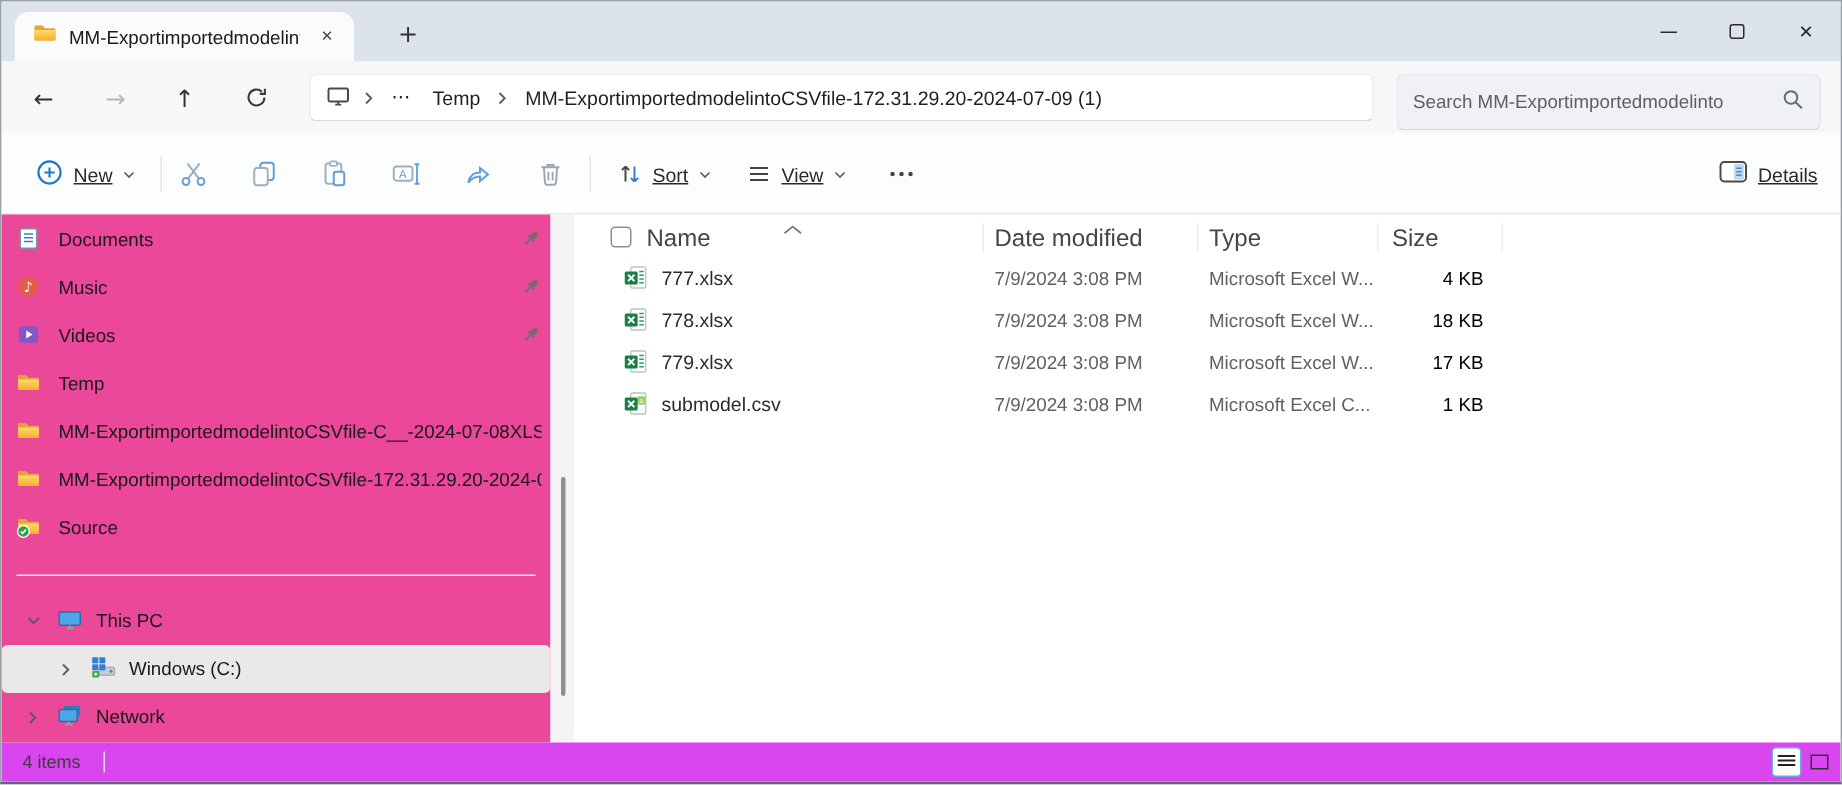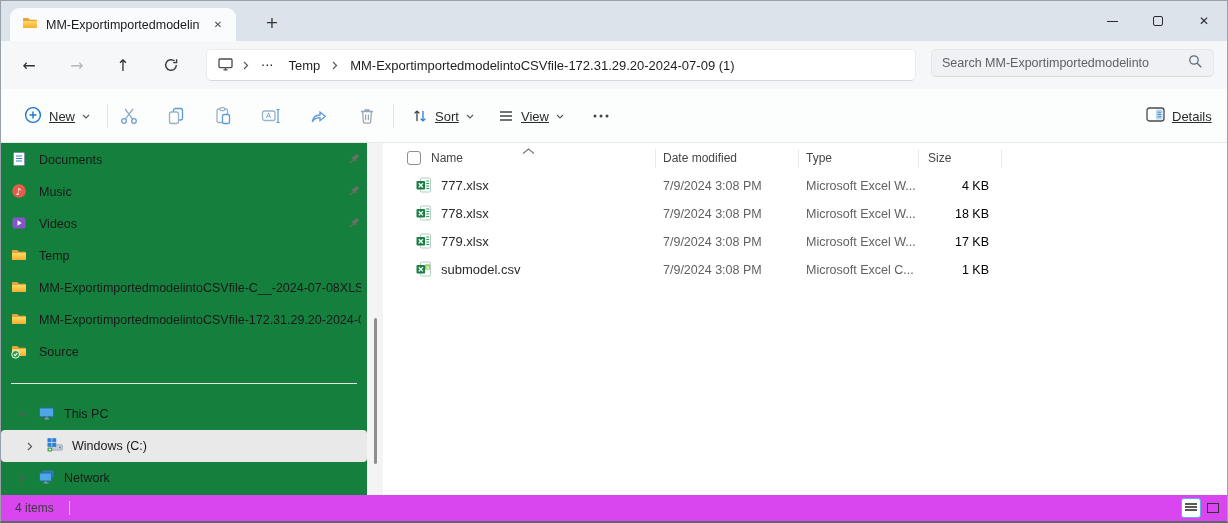--- a/index.html
+++ b/index.html
@@ -36,51 +36,51 @@
     display:flex; align-items:center; justify-content:center; font-size:16px; color:#333; }
   .nav-btn.disabled{ color:#b4b8bc; }
   .addressbox{
     position:absolute; left:205px; top:8px; width:710px; height:32px; background:#fff;
     border:1px solid #ececee; border-bottom-color:#d9d9db; border-radius:5px;
     display:flex; align-items:center; gap:9px; padding:0 10px; font-size:13px; color:#1f1f1f;
   }
   .crumb{ white-space:nowrap; padding:2px 3px; border-radius:3px; }
   .crumb-long{ overflow:hidden; }
   .searchbox{
-    position:absolute; left:930px; top:8px; width:283px; height:28px; background:#eff1f4;
+    position:absolute; left:930px; top:8px; width:283px; height:38px; background:#eff1f4;
     border:1px solid #e4e7ea; border-bottom-color:#d6d9dc; border-radius:5px;
     display:flex; align-items:center; gap:8px; padding:0 10px; font-size:12.5px; color:#5d6166;
   }
   .search-text{ flex:1; white-space:nowrap; overflow:hidden; }
 
   
   .toolbar{ position:absolute; top:88px; left:0; right:0; height:54px; background:#fcfdfd;
     border-bottom:1px solid #e7e7e7; }
   .tb-btn{ position:absolute; top:10px; height:34px; display:flex; align-items:center; gap:7px;
     padding:0 9px; border-radius:4px; font-size:13px; color:#2a2a2a;text-decoration:underline; }
   .tb-iconbtn{ position:absolute; top:11px; width:32px; height:32px; border-radius:4px;
     display:flex; align-items:center; justify-content:center; }
   .tb-divider{ position:absolute; top:15px; width:1px; height:24px; background:#e3e3e3; }
 
   
-  .sidebar{ position:absolute; top:142px; left:0; width:366px; bottom:26px; background:#15803d;
+  .sidebar{ position:absolute; top:142px; left:0; width:366px; bottom:26px; background:#ec4899;
     overflow:hidden; padding-top:1px; }
   .sb-item{ height:32px; display:flex; align-items:center; gap:12px; padding-left:38px;
     padding-right:6px; font-size:12.5px; color:#191919; white-space:nowrap; overflow:hidden; border-radius:4px; }
   .sb-item .lbl{ overflow:hidden; white-space:nowrap; }
   .sb-pin{ margin-left:auto; flex:0 0 auto; }
   .sb-divider{ height:1px; background:#e5e5e5; margin:15px 10px 14px 10px; }
   .sb-tree{ padding-left:14px; gap:9px; }
   .sb-selected{ background:#e9e9e9; }
   .tree-chev{ width:14px; display:flex; justify-content:center; flex:0 0 auto; }
   .side-scroll{ position:absolute; top:142px; left:366px; width:16px; bottom:26px; background:#f4f4f4; }
   .side-thumb{ position:absolute; left:7px; width:3px; top:175px; height:146px; background:#8f8f8f; border-radius:2px; }
 
   .main{ position:absolute; top:142px; left:382px; right:0; bottom:26px; background:#fff; }
-  .list-header{ position:absolute; top:2px; left:0; right:0; height:26px; font-size:12px; color:#454545; }
+  .list-header{ position:absolute; top:2px; left:0; right:0; height:26px; font-size:16px; color:#454545; }
   .col-label{ position:absolute; top:6px; white-space:nowrap; }
   .hdr-sep{ position:absolute; top:4px; width:1px; height:19px; background:#ebebeb; }
   .sort-caret{ position:absolute; top:-1px; left:139px; }
   .hdr-checkbox{ position:absolute; left:24px; top:6px; width:14px; height:14px;
     border:1px solid #8f8f8f; border-radius:3px; background:#fdfdfd; }
   .rows{ position:absolute; top:28px; left:0; right:0; }
   .file-row{ position:relative; height:28px; }
   .file-row .f-icon{ position:absolute; left:33px; top:6px; }
   .file-row .f-name{ position:absolute; left:58px; top:7px; font-size:13px; color:#2b2b2b; white-space:nowrap; }
   .file-row .f-date{ position:absolute; left:280px; top:7.5px; font-size:12.5px; color:#616161; white-space:nowrap; }
@@ -386,21 +386,21 @@
       </span>
       <span>
         <svg width="17" height="16" viewBox="0 0 17 16">
           <rect x="1.5" y="3" width="14" height="8.8" rx="1" fill="#4da6e8" stroke="#2c6ca3" stroke-width="1"></rect>
           <path d="M6.5 13.8h4.4M8.7 11.8v2" stroke="#8fa0ae" stroke-width="1.3" fill="none"></path>
         </svg>
       </span>
       <span class="lbl">This PC</span>
     </div>
 
-    <div class="sb-item sb-tree sb-selected" style="padding-left:22px">
+    <div class="sb-item sb-tree sb-selected" style="padding-left:36px">
       <span class="tree-chev">
         <svg width="6" height="9" viewBox="0 0 6 9">
             <polyline points="1,1 4.5,4.5 1,8" fill="none" stroke="#5a5a5a" stroke-width="1.2"></polyline>
           </svg>
       </span>
       <span>
         <svg width="17" height="16" viewBox="0 0 17 16">
           <rect x="6" y="7.8" width="10.5" height="5.4" rx="1" fill="#c3cdd6" stroke="#93a2af" stroke-width="0.7"></rect>
           <circle cx="14" cy="10.5" r="1" fill="#6f8290"></circle>
           <g fill="#2f7fd6">

